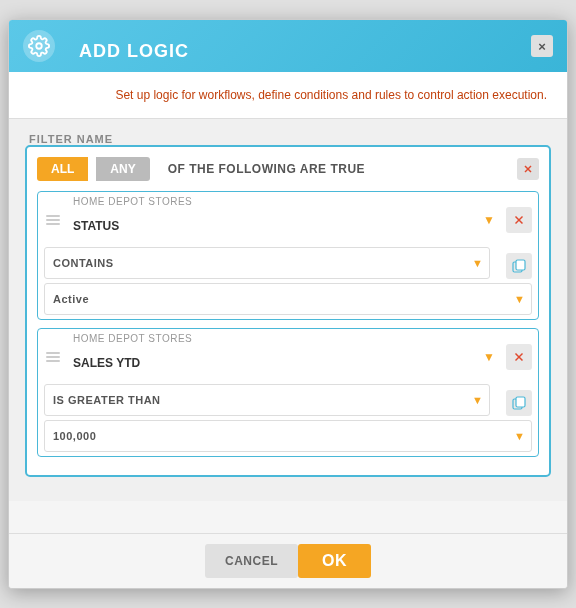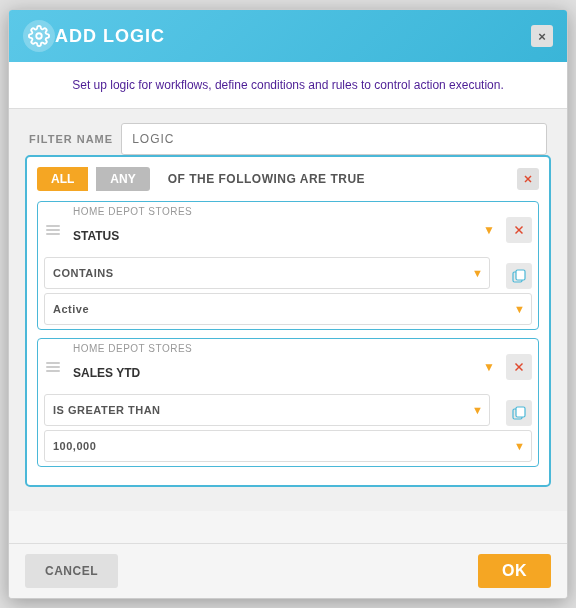--- a/index.html
+++ b/index.html
@@ -23,22 +23,22 @@
     }
     .dialog-header {
       background: linear-gradient(135deg, #5bc8e8 0%, #3ab5d8 100%);
       padding: 10px 14px;
       display: flex;
       align-items: center;
       justify-content: space-between;
     }
     .header-left {
       display: flex;
-      align-items: center;
-      gap: 0;
+      align-items: flex-end;
+      gap: 24px;
     }
     .header-icon {
       width: 32px;
       height: 32px;
       background: rgba(255,255,255,0.25);
       border-radius: 50%;
       display: flex;
       align-items: center;
       justify-content: center;
       font-size: 16px;
@@ -60,23 +60,23 @@
       display: flex;
       align-items: center;
       justify-content: center;
       font-size: 13px;
       color: #555;
       font-weight: bold;
     }
     .dialog-subtitle {
       background: white;
       padding: 14px 20px;
-      text-align: center;
-      font-size: 12px;
-      color: #4c1d95;
+      text-align: right;
+      font-size: 12px;
+      color: #c2410c;
       border-bottom: 1px solid #ddd;
       line-height: 1.5;
     }
     .dialog-body {
       padding: 14px 16px;
       background: #f0f0f0;
       overflow-y: auto;
       max-height: 430px;
     }
     .filter-name-row {
@@ -277,21 +277,21 @@
       position: absolute;
       right: 6px;
       top: 50%;
       transform: translateY(-50%);
       color: #f5a623;
       font-size: 11px;
       pointer-events: none;
     }
     .dialog-footer {
       display: flex;
-      justify-content: space-between;
+      justify-content: center;
       padding: 10px 16px;
       background: #f5f5f5;
       border-top: 1px solid #ddd;
       margin-top: 32px;
     }
     .btn-cancel {
       background: #e0e0e0;
       color: #666;
       border: none;
       padding: 8px 20px;
@@ -330,21 +330,20 @@
     </div>
     <button class="close-btn">×</button>
   </div>
 
   <div class="dialog-subtitle">Set up logic for workflows, define conditions and rules to control action execution.</div>
 
   <div class="dialog-body">
 
     <div class="filter-name-row">
       <span class="filter-name-label">FILTER NAME</span>
-      <input class="filter-name-input" type="text" value="" placeholder="LOGIC" style="">
     </div>
 
     <div class="logic-group">
       <div class="group-header">
         <button class="btn-all">ALL</button>
         <button class="btn-any">ANY</button>
         <span class="group-label">OF THE FOLLOWING ARE TRUE</span>
         <button class="group-close-btn">
           <svg width="12" height="12" viewBox="0 0 12 12" fill="none">
             <rect width="12" height="12" rx="2" fill="#e0e0e0"></rect>

